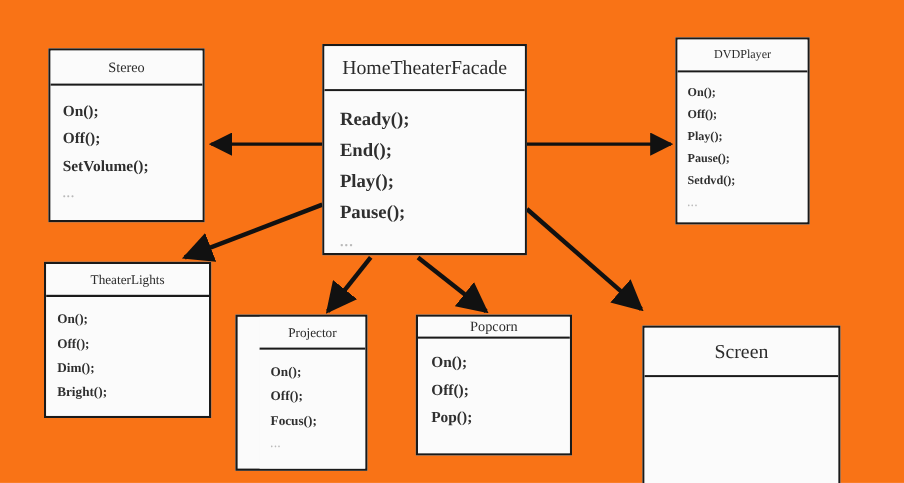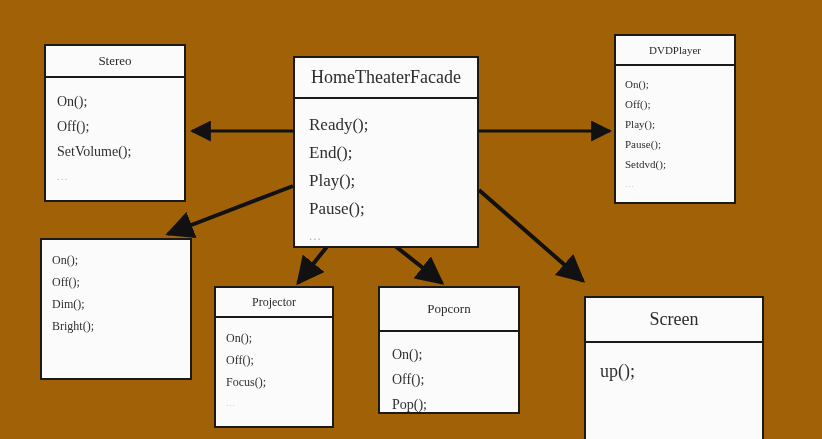--- a/index.html
+++ b/index.html
@@ -10,21 +10,21 @@
     width: 822px;
     height: 439px;
     background: #f7f7f7;
     font-family: "Liberation Serif", "DejaVu Serif", serif;
     overflow: hidden;
   }
   #diagram {
     position: relative;
     width: 822px;
     height: 439px;
-    background: #a16207;
+    background: #f97316;
   }
   
   #connectors {
     position: absolute;
     left: 0;
     top: 0;
     width: 822px;
     height: 439px;
     z-index: 1;
   }
@@ -46,62 +46,63 @@
     align-items: center;
     justify-content: center;
     background: #fbfbfb;
     flex: 0 0 auto;
   }
   .uml-body {
     box-sizing: border-box;
     flex: 1 1 auto;
     background: #fbfbfb;
     overflow: hidden;
+    font-weight: bold;
   }
   .uml-method {
     color: #2f2f2f;
     white-space: nowrap;
   }
   .uml-ellipsis {
     color: #b9b9b9;
     letter-spacing: 1px;
   }
 
   
   #class-stereo            { left: 44px;  top: 44px;  width: 142px; height: 158px; }
   #class-stereo .uml-title { height: 32px; font-size: 13px; }
   #class-stereo .uml-body  { padding: 11px 0 0 11px; }
   #class-stereo .uml-method{ font-size: 14px; line-height: 25px; }
   #class-stereo .uml-ellipsis { font-size: 11px; line-height: 24px; }
 
-  #class-facade            { left: 293px; top: 40px; width: 186px; height: 192px; margin-top: 16px; }
+  #class-facade            { left: 293px; top: 40px; width: 186px; height: 192px; }
   #class-facade .uml-title { height: 41px; font-size: 18px; }
   #class-facade .uml-body  { padding: 12px 0 12px 14px; }
   #class-facade .uml-method{ font-size: 17px; line-height: 28px; }
   #class-facade .uml-ellipsis { font-size: 13px; line-height: 26px; }
 
   #class-dvdplayer            { left: 614px; top: 34px; width: 122px; height: 170px; }
   #class-dvdplayer .uml-title { height: 30px; font-size: 11px; }
   #class-dvdplayer .uml-body  { padding: 8px 0 0 9px; }
   #class-dvdplayer .uml-method{ font-size: 11px; line-height: 20px; }
   #class-dvdplayer .uml-ellipsis { font-size: 9px; line-height: 20px; }
 
   #class-theaterlights            { left: 40px;  top: 238px; width: 152px; height: 142px; }
   #class-theaterlights .uml-title { height: 30px; font-size: 12px; }
   #class-theaterlights .uml-body  { padding: 9px 0 0 10px; }
   #class-theaterlights .uml-method{ font-size: 12px; line-height: 22px; }
 
-  #class-projector            { left: 214px; top: 286px; width: 120px; height: 142px; }
+  #class-projector            { left: 214px; top: 286px; width: 120px; height: 142px; padding-left: 20px; }
   #class-projector .uml-title { height: 30px; font-size: 12px; }
   #class-projector .uml-body  { padding: 9px 0 0 10px; }
   #class-projector .uml-method{ font-size: 12px; line-height: 22px; }
   #class-projector .uml-ellipsis { font-size: 9px; line-height: 21px; }
 
   #class-popcorn            { left: 378px; top: 286px; width: 142px; height: 128px; }
-  #class-popcorn .uml-title { height: 44px; font-size: 13px; }
+  #class-popcorn .uml-title { height: 20px; font-size: 13px; }
   #class-popcorn .uml-body  { padding: 10px 0 0 12px; }
   #class-popcorn .uml-method{ font-size: 14px; line-height: 25px; }
 
   #class-screen            { left: 584px; top: 296px; width: 180px; height: 147px; }
   #class-screen .uml-title { height: 45px; font-size: 18px; }
   #class-screen .uml-body  { padding: 13px 0 0 14px; }
   #class-screen .uml-method{ font-size: 18px; line-height: 31px; }
 </style>
 </head>
 <body>
@@ -155,20 +156,21 @@
       <div class="uml-method">On();</div>
       <div class="uml-method">Off();</div>
       <div class="uml-method">Play();</div>
       <div class="uml-method">Pause();</div>
       <div class="uml-method">Setdvd();</div>
       <div class="uml-ellipsis">...</div>
     </div>
   </div>
 
   <div class="uml-class" id="class-theaterlights">
+    <div class="uml-title">TheaterLights</div>
     <div class="uml-body">
       <div class="uml-method">On();</div>
       <div class="uml-method">Off();</div>
       <div class="uml-method">Dim();</div>
       <div class="uml-method">Bright();</div>
     </div>
   </div>
 
   <div class="uml-class" id="class-projector">
     <div class="uml-title">Projector</div>
@@ -185,17 +187,16 @@
     <div class="uml-body">
       <div class="uml-method">On();</div>
       <div class="uml-method">Off();</div>
       <div class="uml-method">Pop();</div>
     </div>
   </div>
 
   <div class="uml-class" id="class-screen">
     <div class="uml-title">Screen</div>
     <div class="uml-body">
-      <div class="uml-method">up();</div>
     </div>
   </div>
 
 </div>
 
 </body></html>

